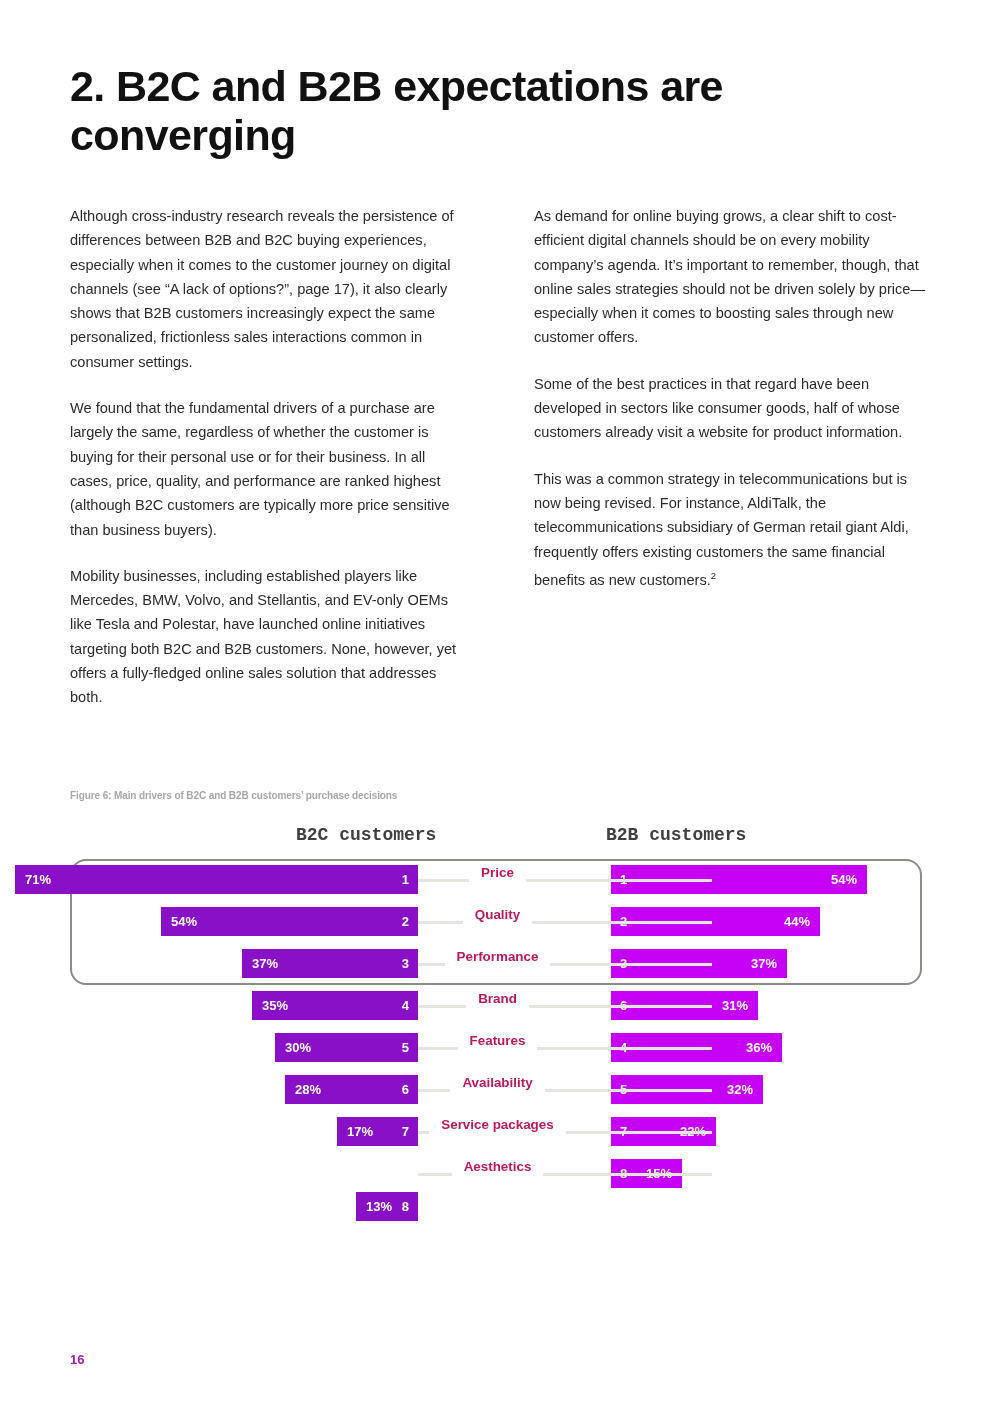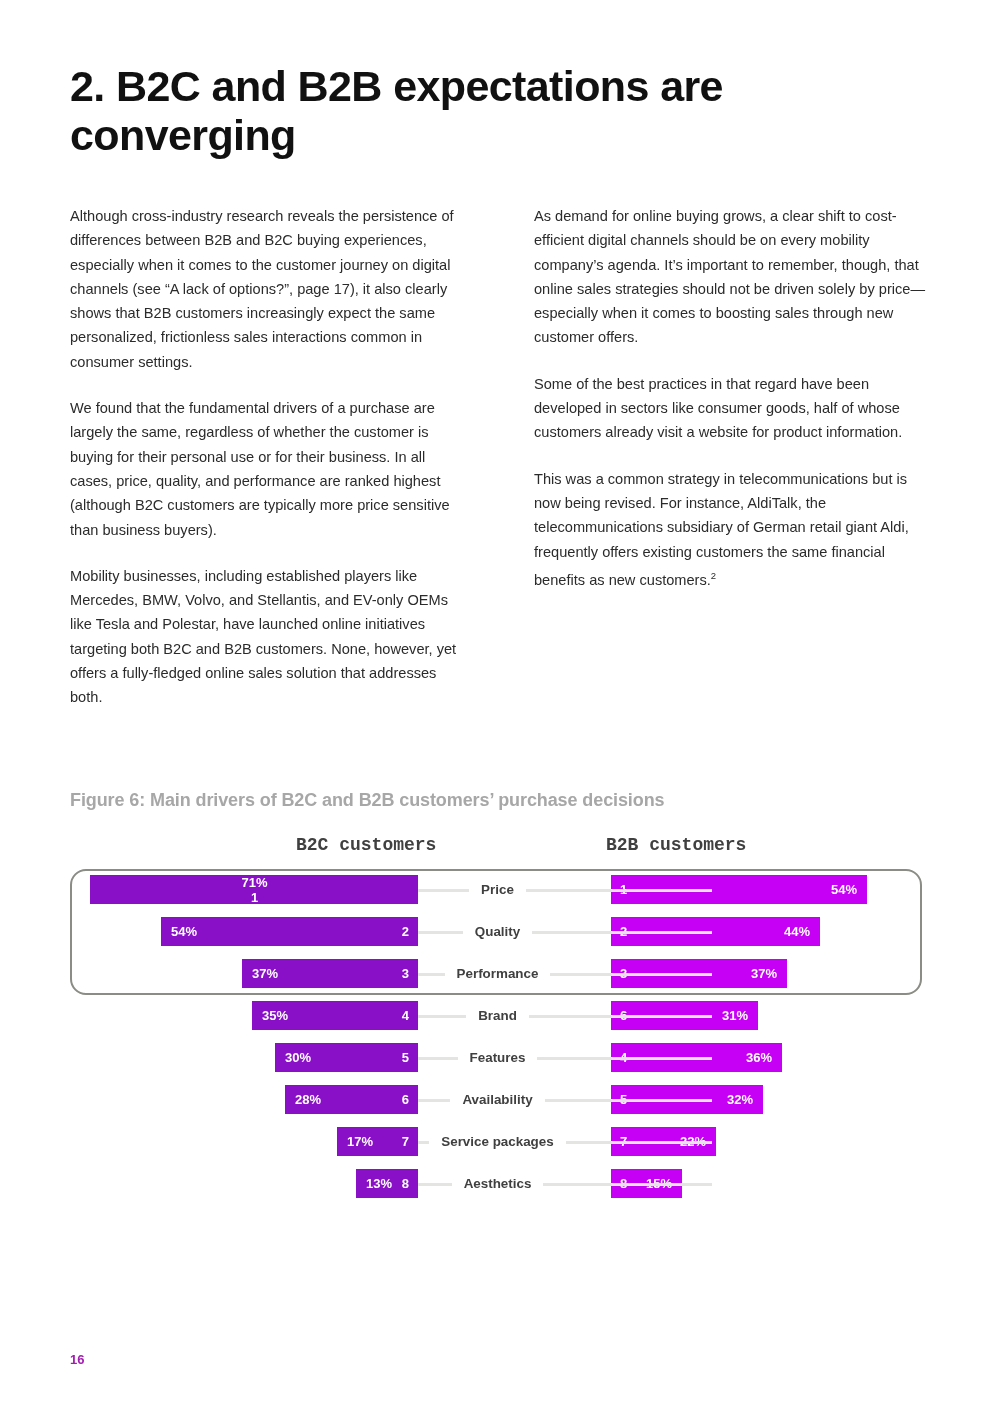--- a/index.html
+++ b/index.html
@@ -52,21 +52,21 @@
   .col sup { font-size: 9.5px; vertical-align: super; }
 
   
   .figure {
     position: absolute;
     left: 70px;
     top: 790px;
     width: 855px;
   }
   .figure-caption {
-    font-size: 18px;
+    font-size: 10px;
     font-weight: 700;
     color: #a7a7a7;
     letter-spacing: -0.1px;
     margin-bottom: 24px;
   }
 
   .chart-headers {
     position: relative;
     height: 22px;
     margin-bottom: 12px;
@@ -123,25 +123,24 @@
   .bar .pct  { white-space: nowrap; }
   .bar .rank { white-space: nowrap; }
 
   .row-label {
     position: absolute;
     left: 0;
     right: 0;
     top: 6px;
     height: 29px;
     display: flex;
-    align-items: center;
     justify-content: center;
     font-size: 13.4px;
     font-weight: 700;
-    color: #404040;
+    color: #be185d;
     white-space: nowrap;
     pointer-events: none;
   }
   .row-label .txt { background: #ffffff; padding: 0 12px; z-index: 2; }
 
   .connector {
     position: absolute;
     top: 20px;
     height: 3px;
     background: #e4e4e0;
@@ -187,21 +186,21 @@
     <div class="chart-headers">
       <div class="chart-head left">B2C customers</div>
       <div class="chart-head right">B2B customers</div>
     </div>
 
     <div class="chart" id="chart-body">
       <div class="highlight-box"></div>
     <div class="row" style="top: 0px;">
           <div class="connector c-left"></div>
           <div class="connector c-right"></div>
-          <div class="bar left-bar" style="width: 328px; flex-direction: column;">
+          <div class="bar left-bar" style="width: 403px;">
             <span class="pct">71%</span>
             <span class="rank">1</span>
           </div>
           <div class="bar right-bar" style="width: 256px;">
             <span class="rank">1</span>
             <span class="pct">54%</span>
           </div>
           <div class="row-label">
             <span class="txt">Price</span>
           </div>
@@ -292,21 +291,21 @@
             <span class="rank">7</span>
             <span class="pct">22%</span>
           </div>
           <div class="row-label">
             <span class="txt">Service packages</span>
           </div>
         </div>
         <div class="row" style="top: 294px;">
           <div class="connector c-left"></div>
           <div class="connector c-right"></div>
-          <div class="bar left-bar" style="width: 62px;">
+          <div class="bar left-bar" style="width: 62px; margin-top: 33px;">
             <span class="pct">13%</span>
             <span class="rank">8</span>
           </div>
           <div class="bar right-bar" style="width: 71px;">
             <span class="rank">8</span>
             <span class="pct">15%</span>
           </div>
           <div class="row-label">
             <span class="txt">Aesthetics</span>
           </div>

